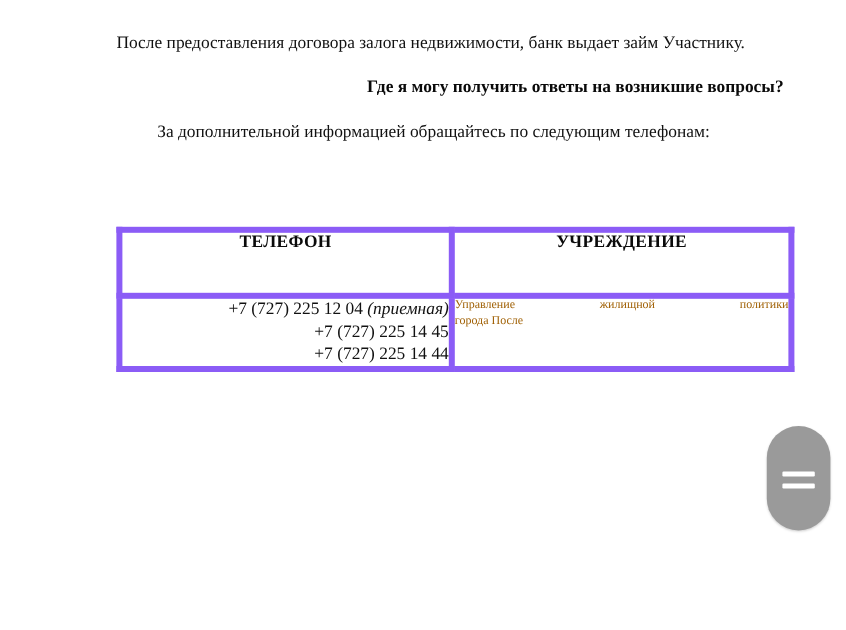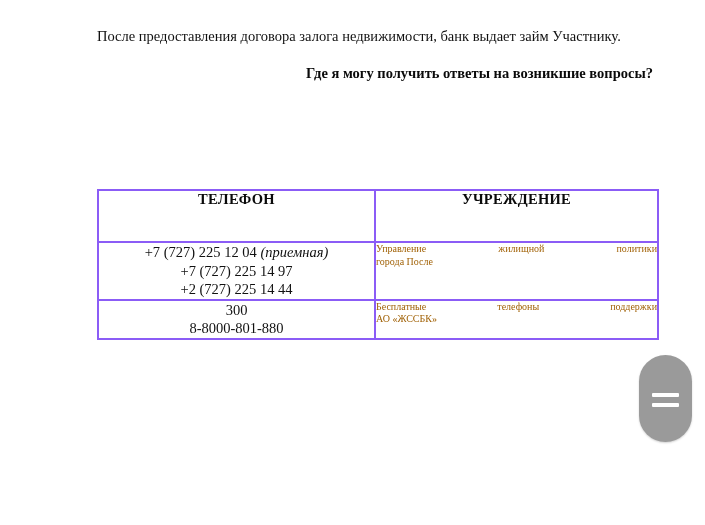--- a/index.html
+++ b/index.html
@@ -51,38 +51,38 @@
 
   table.contacts {
     position: absolute;
     left: 97px;
     top: 189px;
     width: 560px;
     border-collapse: collapse;
     table-layout: fixed;
   }
   table.contacts td, table.contacts th {
-    border: 2px solid #8b5cf6;
+    border: 5px solid #8b5cf6;
     padding: 0;
     vertical-align: top;
   }
   .col-phone { width: 277px; }
   .col-org { width: 283px; }
 
   th.hdr {
     text-align: center;
     font-size: 14.5px;
     font-weight: bold;
     letter-spacing: 0.3px;
     color: #0a0a0a;
     height: 50px;
     vertical-align: middle;
   }
   td.phones {
-    text-align: center;
+    text-align: right;
     font-size: 14.5px;
     color: #111111;
     padding: 6px 4px 7px 4px;
     line-height: 1.28;
   }
   td.org {
     font-size: 10px;
     color: #a16207;
     padding: 6px 6px 7px 7px;
     line-height: 1.28;
@@ -122,53 +122,44 @@
 </head>
 <body>
 
 <div class="page">
 
   <div class="content">
     <p class="para">После предоставления договора залога недвижимости, банк выдает займ Участнику.</p>
     <div class="spacer-sm"></div>
     <p class="heading">Где я могу получить ответы на возникшие вопросы?</p>
     <div class="spacer-sm"></div>
+    <p class="para indent">За дополнительной информацией обращайтесь по следующим телефонам:</p>
   </div>
 
   <table class="contacts">
     <colgroup>
       <col class="col-phone">
       <col class="col-org">
     </colgroup>
     <thead>
       <tr>
         <th class="hdr">ТЕЛЕФОН</th>
         <th class="hdr">УЧРЕЖДЕНИЕ</th>
       </tr>
     </thead>
     <tbody>
       <tr>
         <td class="phones">
           <span class="phone-line"><span>+7 (727) 225 12 04 </span><span class="ital">(приемная)</span></span>
-          <span class="phone-line">+7 (727) 225 14 97</span>
-          <span class="phone-line">+2 (727) 225 14 44</span>
+          <span class="phone-line">+7 (727) 225 14 45</span>
+          <span class="phone-line">+7 (727) 225 14 44</span>
         </td>
         <td class="org">
           <span class="org-line justified">Управление жилищной политики</span>
           <span class="org-line">города После</span>
-        </td>
-      </tr>
-      <tr>
-        <td class="phones">
-          <span class="phone-line">300</span>
-          <span class="phone-line">8-8000-801-880</span>
-        </td>
-        <td class="org">
-          <span class="org-line justified">Бесплатные телефоны поддержки</span>
-          <span class="org-line">АО «ЖССБК»</span>
         </td>
       </tr>
     </tbody>
   </table>
 
   <div class="fab">
     <span class="bar b1"></span>
     <span class="bar b2"></span>
   </div>
 

